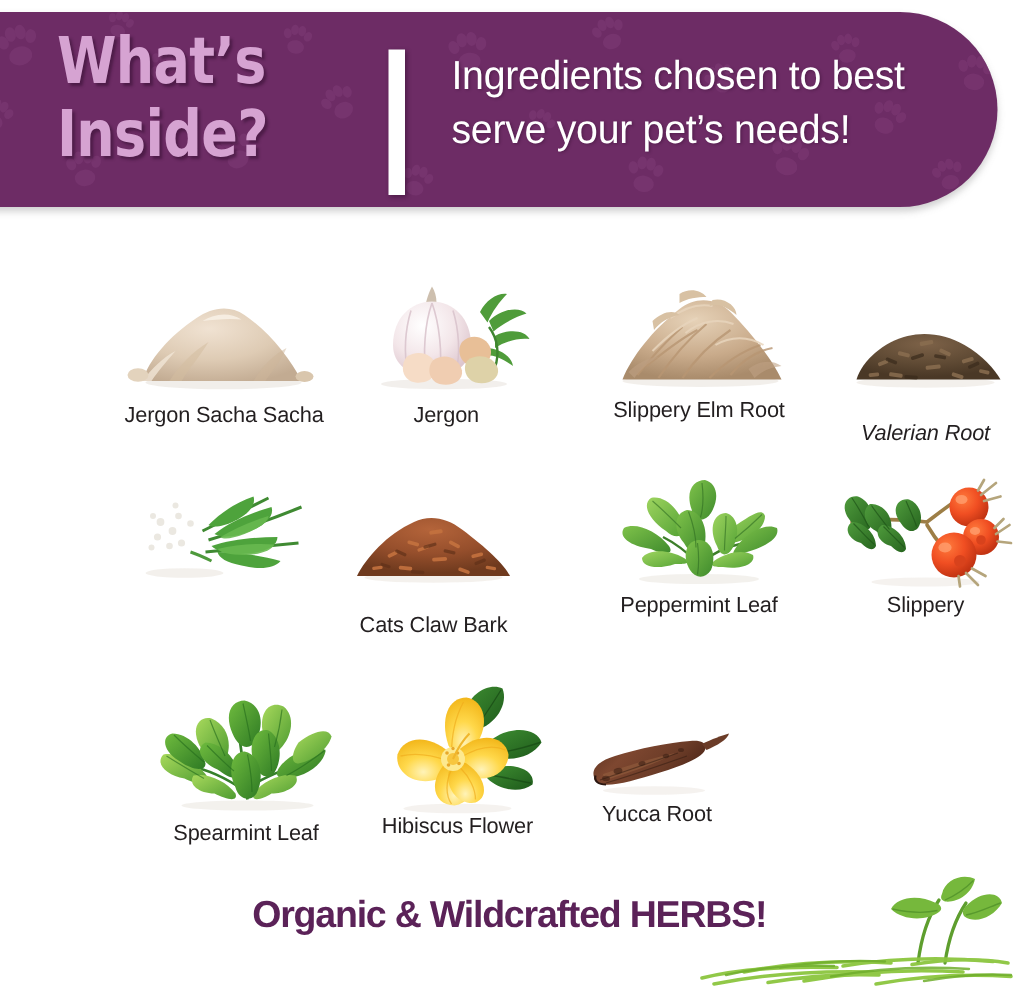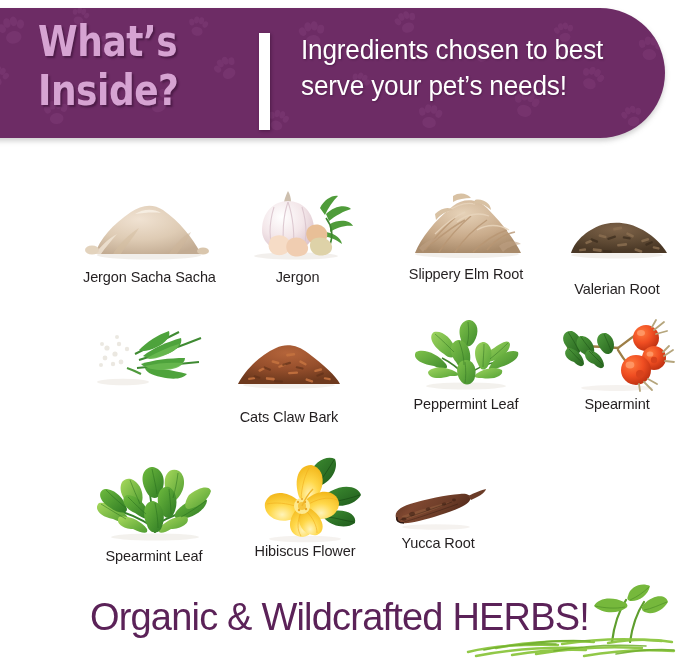--- a/index.html
+++ b/index.html
@@ -110,22 +110,22 @@
     width: 679px;
     height: 75px;
   }
   #footer-text {
     position: absolute;
     left: 50%;
     top: 4px;
     transform: translateX(-50%);
     color: #5b2258;
     font-family: "Liberation Sans", sans-serif;
-    font-weight: normal;
-    font-size: 38px;
+    font-weight: bold;
+    font-size: 25px;
     letter-spacing: -0.8px;
     white-space: nowrap;
     z-index: 2;
   }
   #footer-sprout {
     position: absolute;
     left: 572px;
     top: -6px;
     width: 96px;
     height: 56px;
@@ -323,21 +323,21 @@
         </g>
         <g fill="#3a2b1c" opacity="0.7">
           <rect x="34" y="38" width="8" height="2.4" rx="1" transform="rotate(22 34 38)"></rect>
           <rect x="50" y="38" width="9" height="2.4" rx="1" transform="rotate(-18 50 38)"></rect>
           <rect x="66" y="36" width="8" height="2.4" rx="1" transform="rotate(10 66 36)"></rect>
           <rect x="88" y="44" width="8" height="2.4" rx="1" transform="rotate(-24 88 44)"></rect>
           <rect x="46" y="50" width="9" height="2.4" rx="1" transform="rotate(4 46 50)"></rect>
         </g>
       </svg>
     </div>
-    <div class="ing-label" style="margin-top:21px;">Valerian Root</div>
+    <div class="ing-label" style="margin-top:21px;font-style:italic;">Valerian Root</div>
   </div>
 
   <div class="ing-cell" style="left:83px; top:320px; width:130px;">
     <div class="ing-art" style="height:70px;">
       <svg viewBox="0 0 130 70">
 
         <g stroke="#3f8a32" stroke-width="2" fill="none">
           <path d="M56 40 C76 34 98 26 118 18"></path>
           <path d="M54 48 C74 46 96 44 116 42"></path>
           <path d="M52 34 C68 26 84 18 96 12"></path>
@@ -509,24 +509,24 @@
             <path d="M92 9 L96 2"></path>
           <path d="M104 38 L113 32"></path>
             <path d="M105 43 L114 44"></path>
             <path d="M103 34 L109 28"></path>
           <path d="M84 64 L92 72"></path>
             <path d="M79 66 L80 73"></path>
             <path d="M88 61 L97 66"></path>
         </g>
       </svg>
     </div>
-    <div class="ing-label" style="margin-top:4px;">Spearmint</div>
-  </div>
-
-  <div class="ing-cell" style="left:89px; top:463px; width:130px;">
+    <div class="ing-label" style="margin-top:4px;">Slippery</div>
+  </div>
+
+  <div class="ing-cell" style="left:99px; top:463px; width:130px;">
     <div class="ing-art" style="height:80px;">
       <svg viewBox="0 0 130 80">
         <defs>
           <linearGradient id="sm1" x1="0" y1="0" x2="1" y2="1">
             <stop offset="0%" stop-color="#6fbb3e"></stop>
             <stop offset="100%" stop-color="#2e7a24"></stop>
           </linearGradient>
           <linearGradient id="sm2" x1="0" y1="0" x2="1" y2="1">
             <stop offset="0%" stop-color="#a8d95c"></stop>
             <stop offset="100%" stop-color="#4e9c31"></stop>

